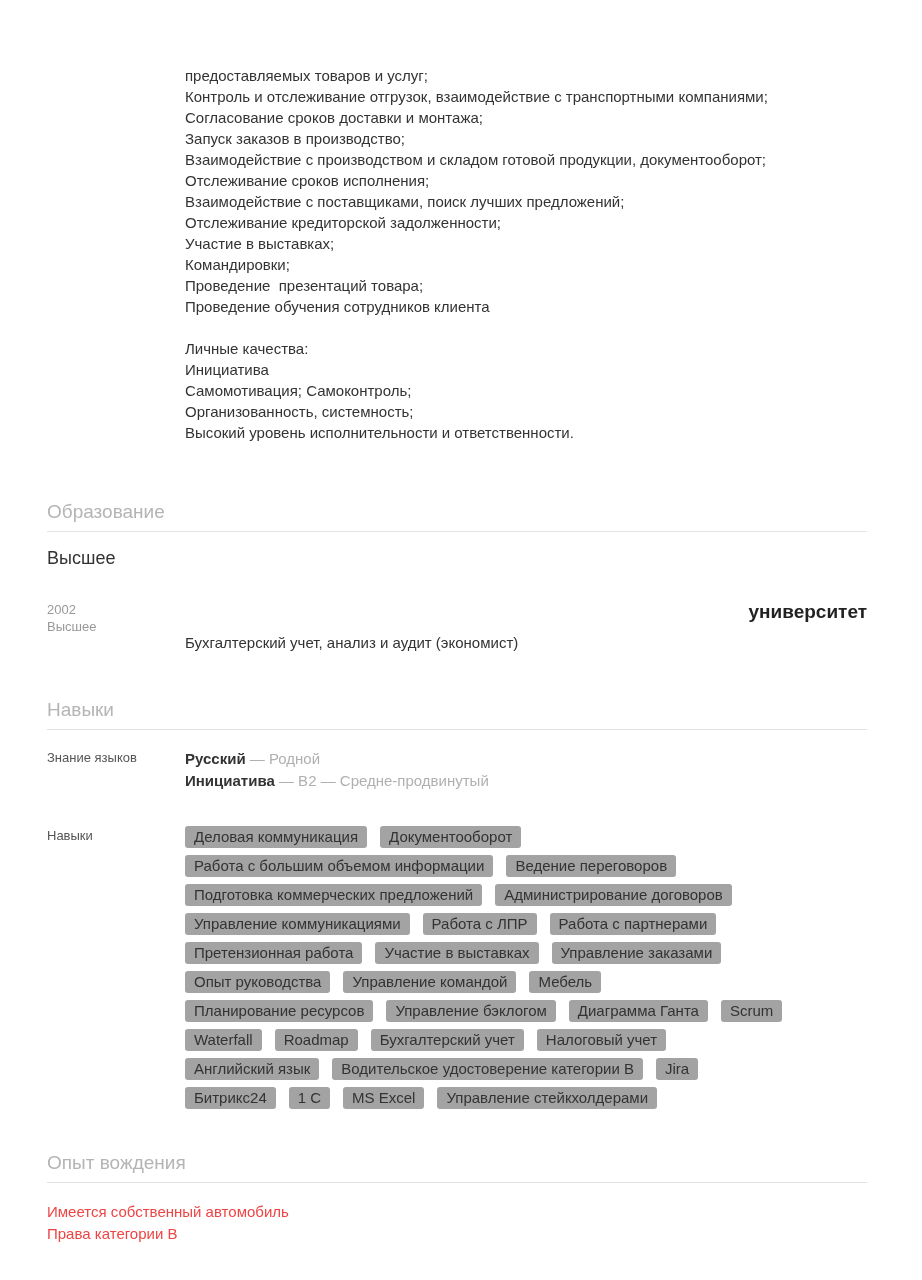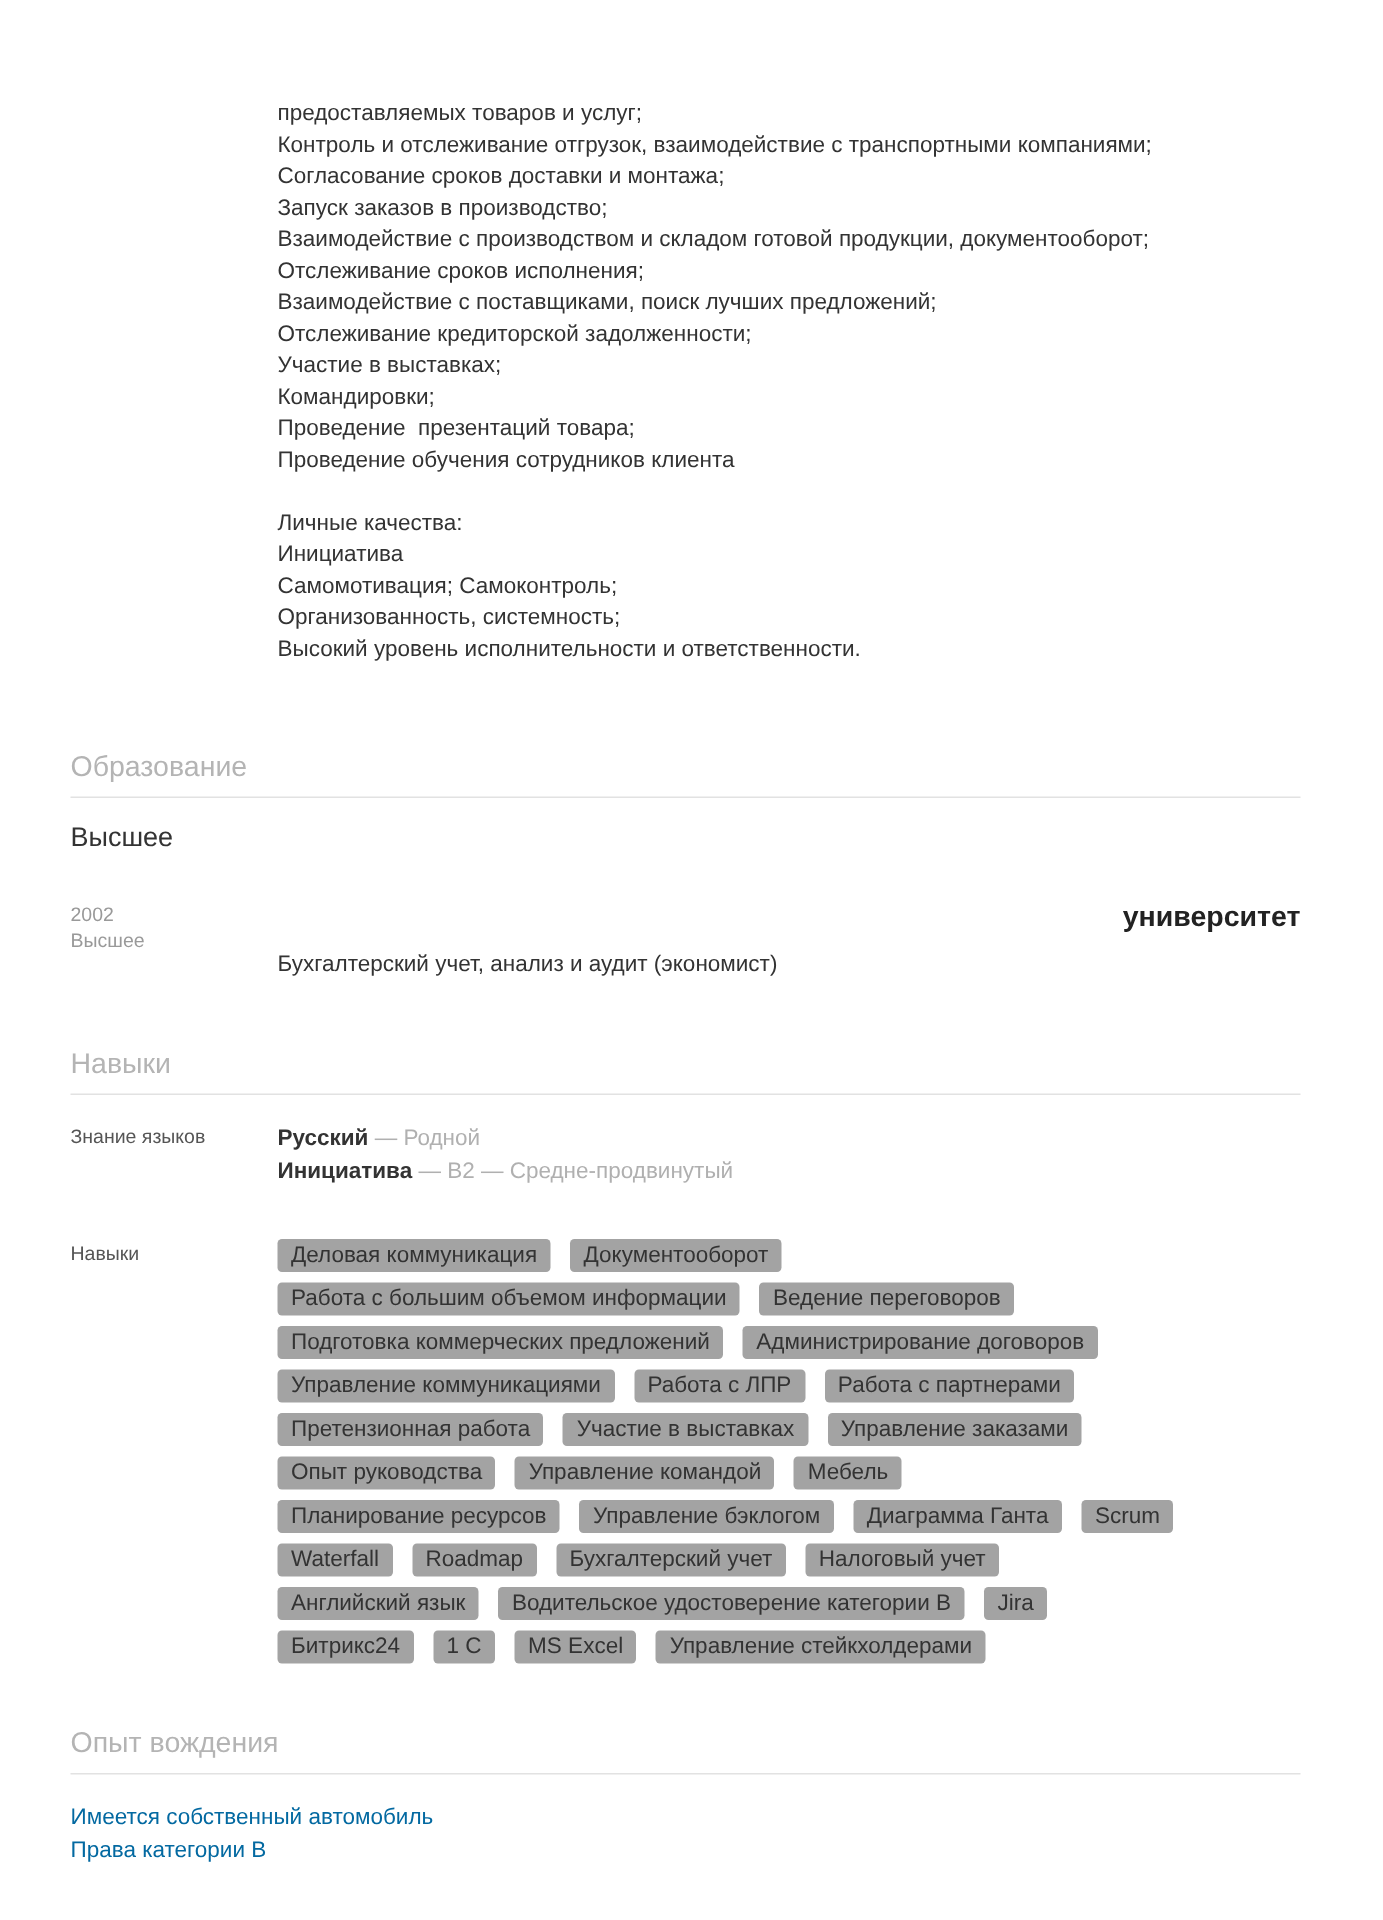--- a/index.html
+++ b/index.html
@@ -95,21 +95,21 @@
     font-size: 15px;
     line-height: 16px;
     padding: 3px 9px;
     margin-right: 13px;
     border-radius: 3px;
     white-space: nowrap;
   }
   .driving-lines { margin-top: 18px; }
   .driving-lines .line {
     line-height: 22px;
-    color: #0369a1;
+    color: #ef4444;
   }
 </style>
 </head>
 <body>
 
 <div class="page">
 
   <div class="experience-cont">
     <div class="duties">
       <div class="line">предоставляемых товаров и услуг;</div>

